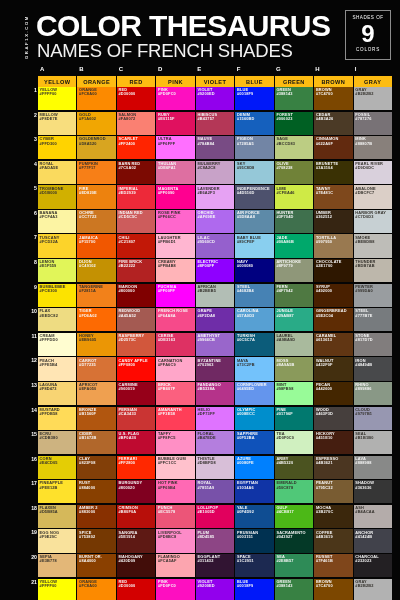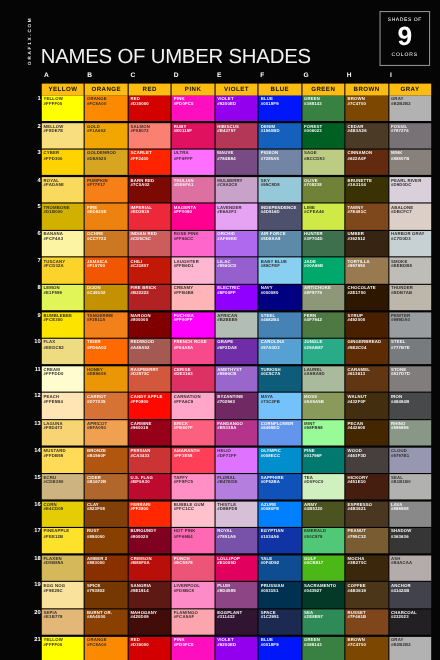--- a/index.html
+++ b/index.html
@@ -159,21 +159,22 @@
   .lt .cname, .lt .chex { color: #33302b; }
   .dk .cname, .dk .chex { color: #f7f7f7; }
 </style>
 </head>
 <body>
 
 <div id="poster">
 
   <div id="header">
     <div id="vert-brand">GRAF1X.COM</div>
-    <div id="subtitle">NAMES OF UMBER SHADES</div>
+    <div id="title">COLOR THESAURUS</div>
+    <div id="subtitle">NAMES OF FRENCH SHADES</div>
     <div id="badge">
       <div class="b-top">SHADES OF</div>
       <div class="b-num">9</div>
       <div class="b-bot">COLORS</div>
     </div>
   </div>
 
   <div id="col-letters">
       <div class="cl">A</div>
       <div class="cl">B</div>

